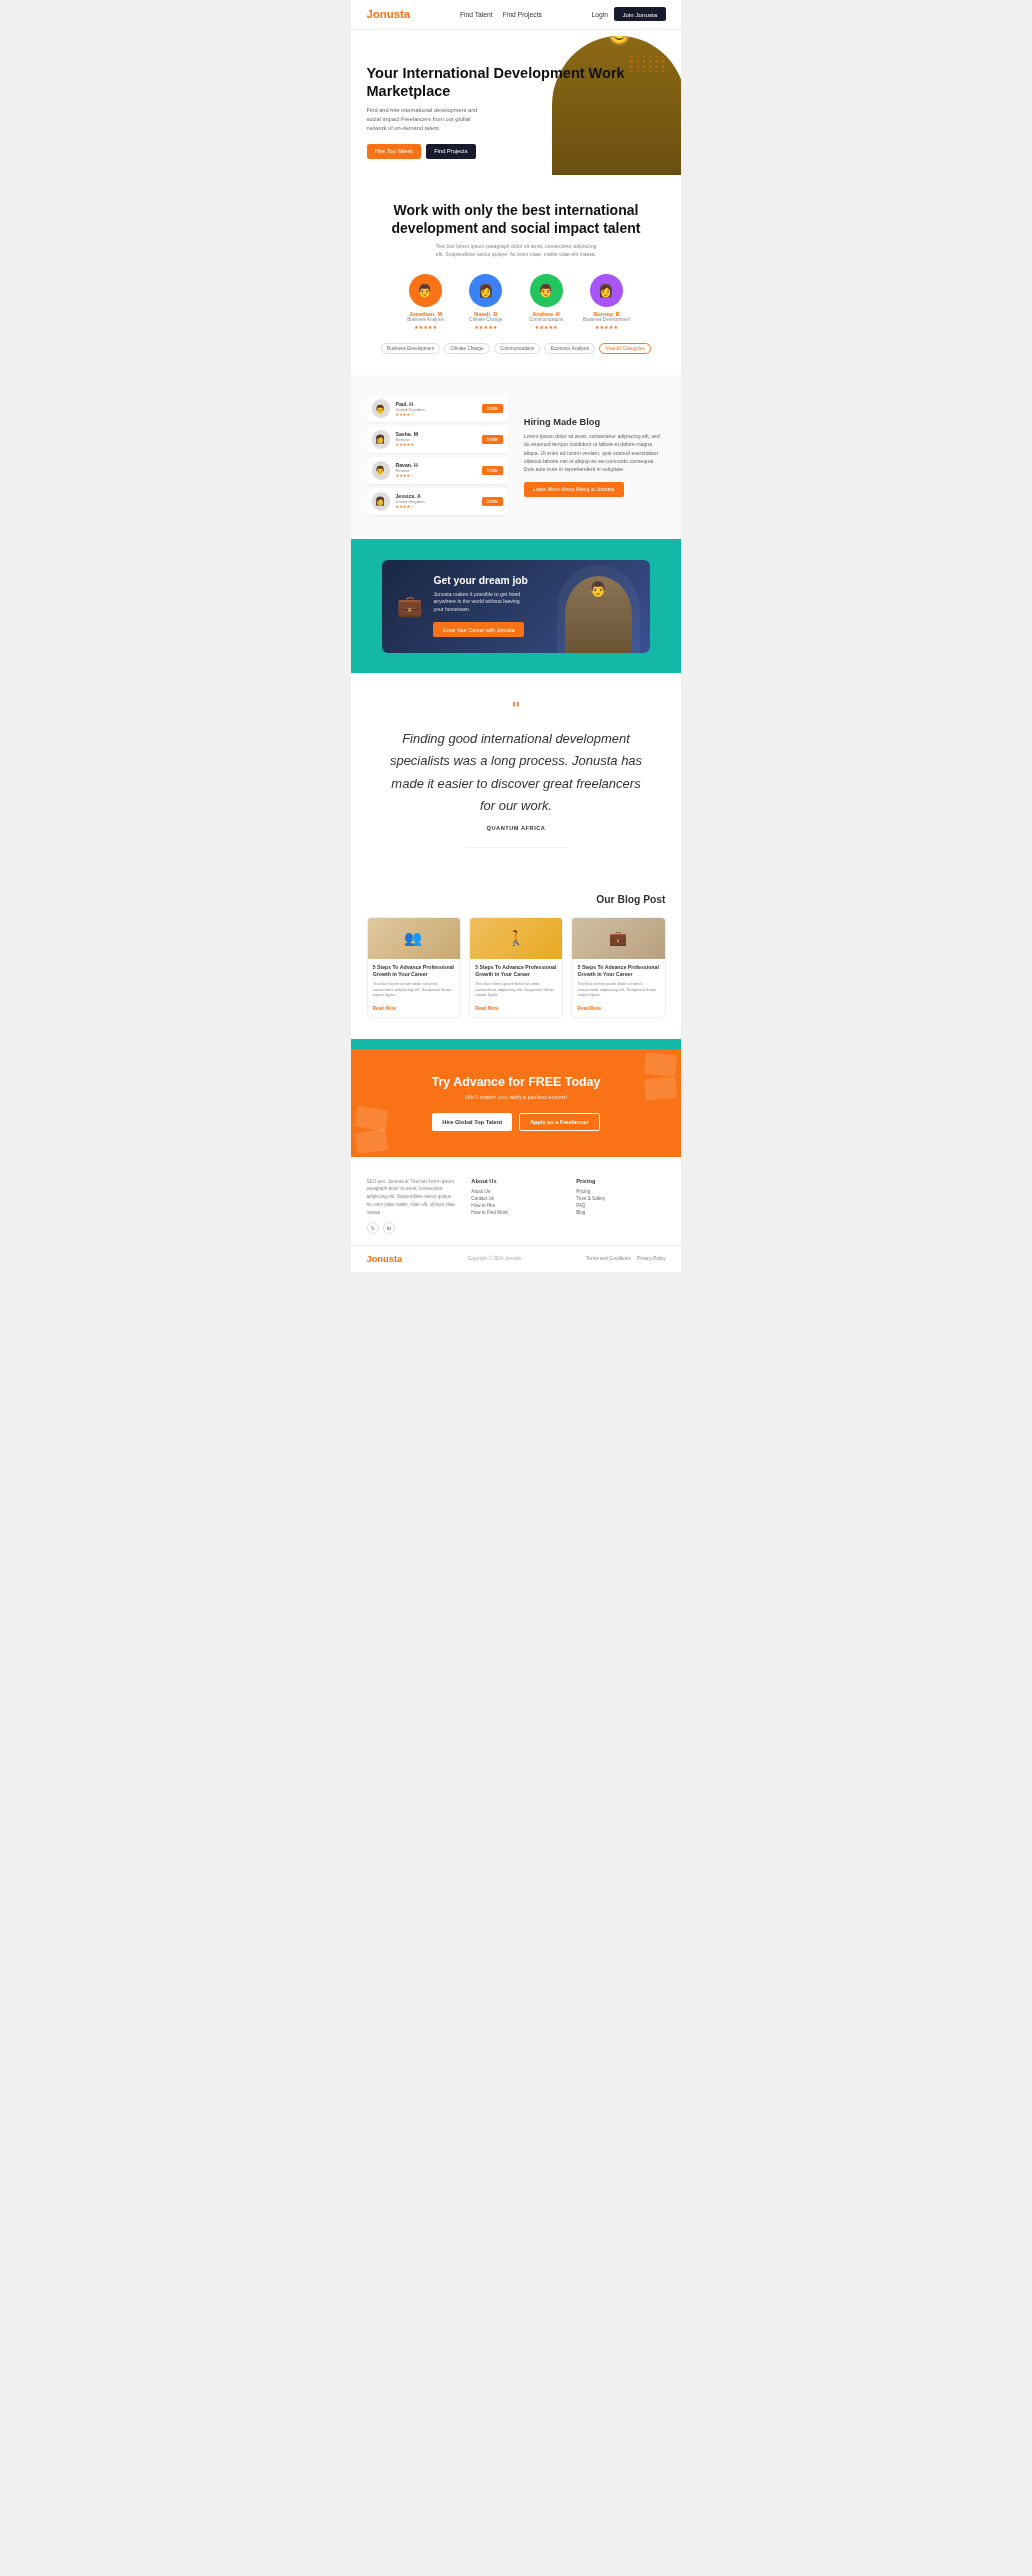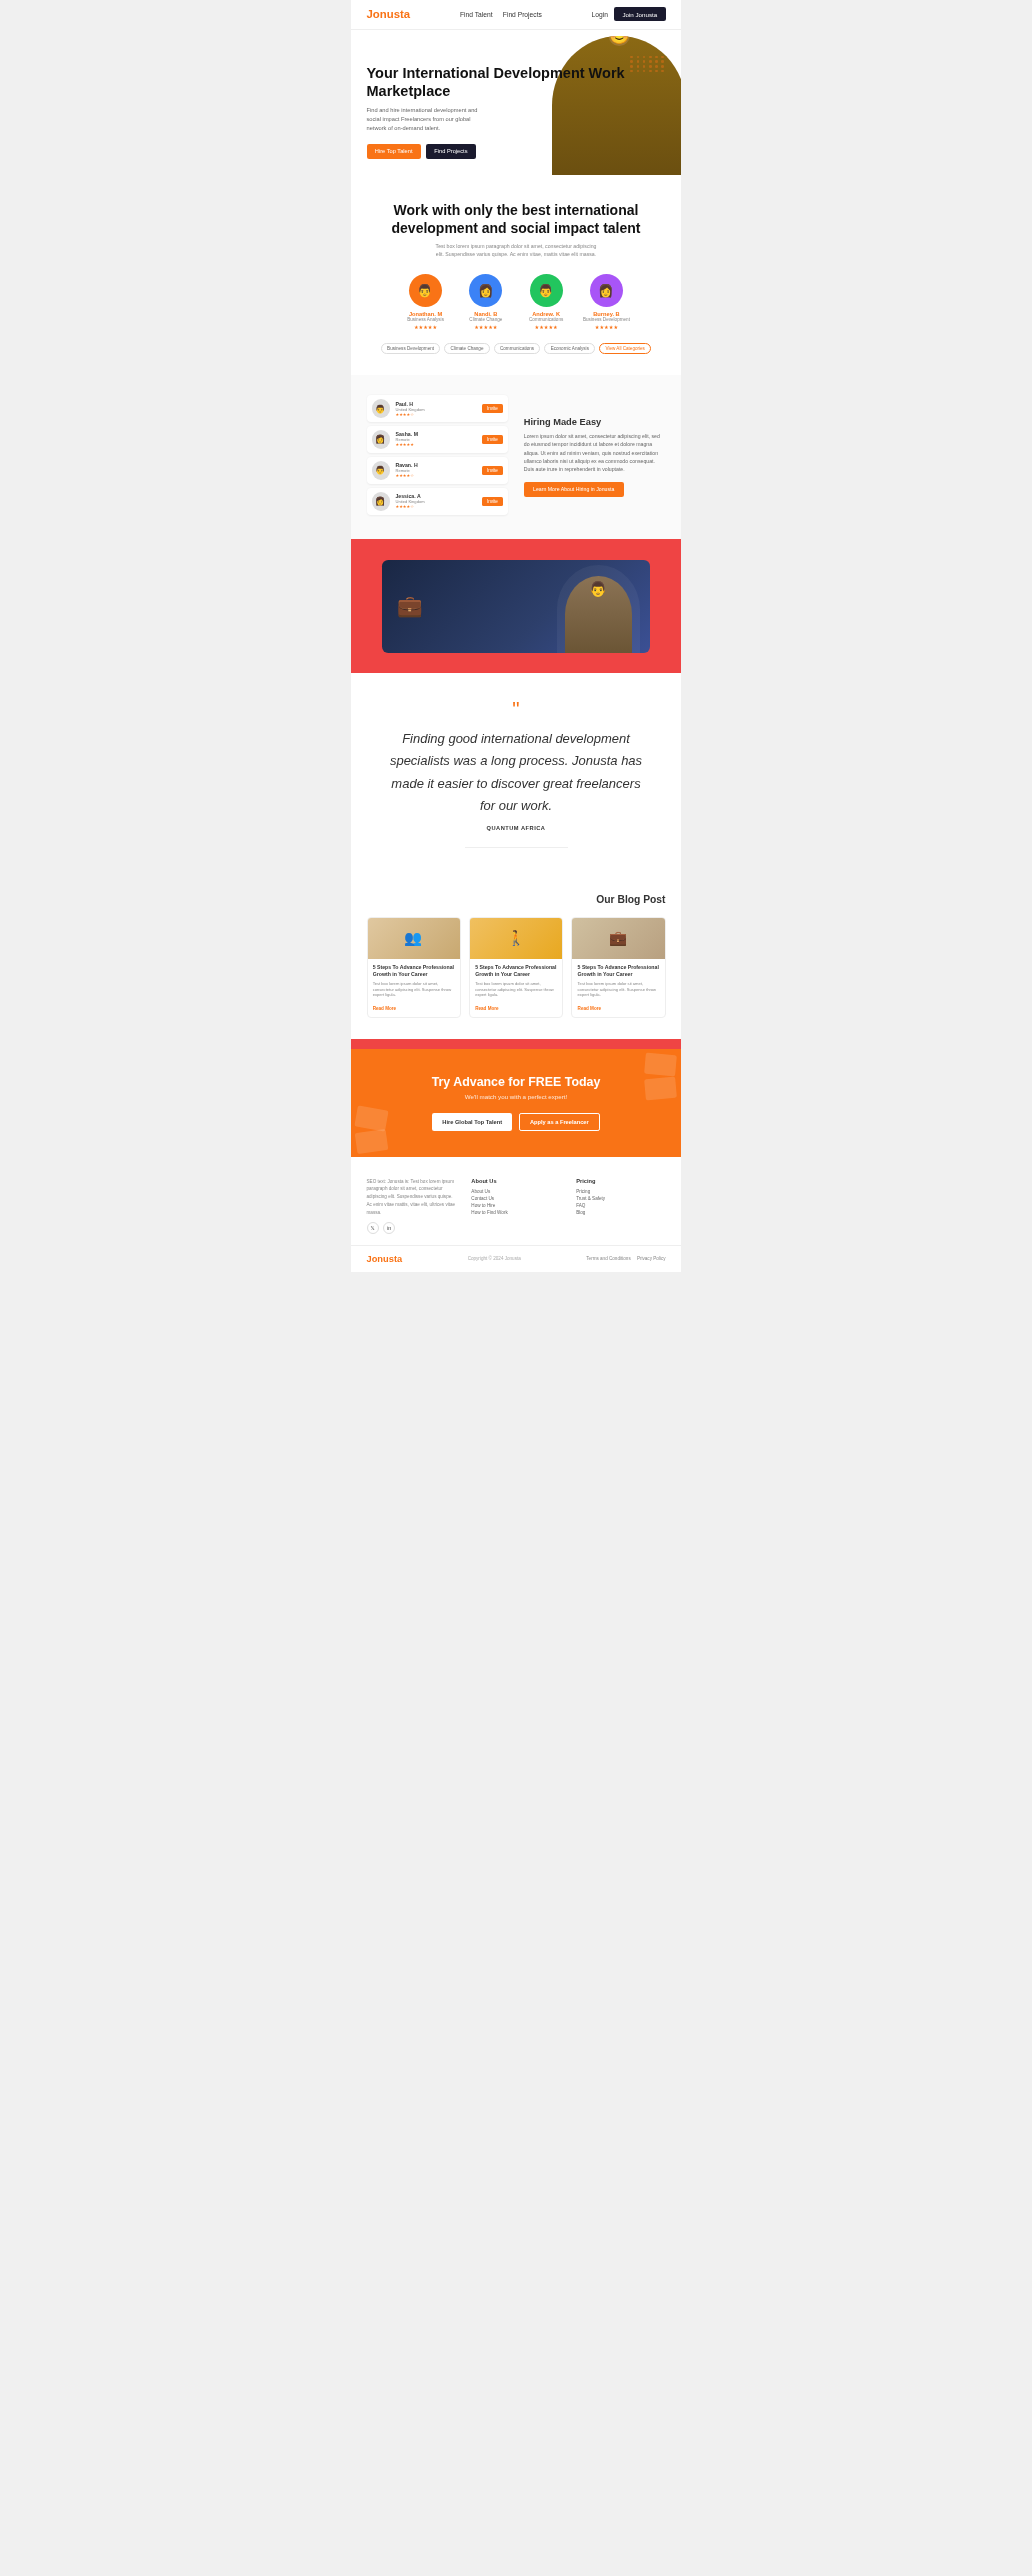--- a/index.html
+++ b/index.html
@@ -1,19 +1,19 @@
 <!DOCTYPE html>
 <html style="font-size:8.3px"><head>
   <meta charset="utf-8">
   <style>
     * { box-sizing: border-box; margin: 0; padding: 0; }
     body { font-family: 'Segoe UI', Arial, sans-serif; background: #f0f0f0; color: #333; }
 
     
-    .page-wrapper { width: 330px; margin: 0 auto; background: #ef4444; }
+    .page-wrapper { width: 330px; margin: 0 auto; background: #14b8a6; }
 
     
     .navbar {
       display: flex; align-items: center; justify-content: space-between;
       padding: 7.2px 15.5px; background: #fff; border-bottom: 0.5px solid #eee;
     }
     .navbar-logo { color: #f97316; font-size: 11.4px; font-weight: 700; }
     .navbar-links { display: flex; gap: 10.3px; font-size: 6.7px; color: #333; }
     .navbar-links span { cursor: pointer; }
     .navbar-actions { display: flex; gap: 6.2px; align-items: center; }
@@ -327,29 +327,34 @@
         <div class="hiring-avatar">👩</div>
         <div class="hiring-info">
           <div class="hiring-name">Jessica. A</div>
           <div class="hiring-meta">United Kingdom</div>
           <div class="hiring-stars">★★★★☆</div>
         </div>
         <button class="btn-invite">Invite</button>
       </div>
     </div>
     <div class="hiring-content">
-      <h3>Hiring Made Easy</h3>
+      <h3>Hiring Made Blog</h3>
       <p>Lorem ipsum dolor sit amet, consectetur adipiscing elit, sed do eiusmod tempor incididunt ut labore et dolore magna aliqua. Ut enim ad minim veniam, quis nostrud exercitation ullamco laboris nisi ut aliquip ex ea commodo consequat. Duis aute irure in reprehenderit in voluptate.</p>
       <button class="btn-learn">Learn More About Hiring in Jonusta</button>
     </div>
   </section>
 
   <div style="padding: 10.3px 15.5px;">
     <section class="section-dream">
       <div class="dream-icon">💼</div>
+      <div class="dream-content">
+        <h3>Get your dream job</h3>
+        <p>Jonusta makes it possible to get hired anywhere in the world without leaving your hometown.</p>
+        <button class="btn-dream">Grow Your Career with Jonusta</button>
+      </div>
       <div class="dream-person">
         <div style="width:67px;height:77px;background:linear-gradient(180deg,#8B7355,#6B5535);border-radius:50% 50% 0 0;position:relative;display:flex;align-items:flex-start;justify-content:center;padding-top:5.2px;">
           <span style="font-size:14.5px;">👨</span>
         </div>
       </div>
     </section>
   </div>
 
   <section class="section-testimonial">
     <div class="quote-icon">"</div>

